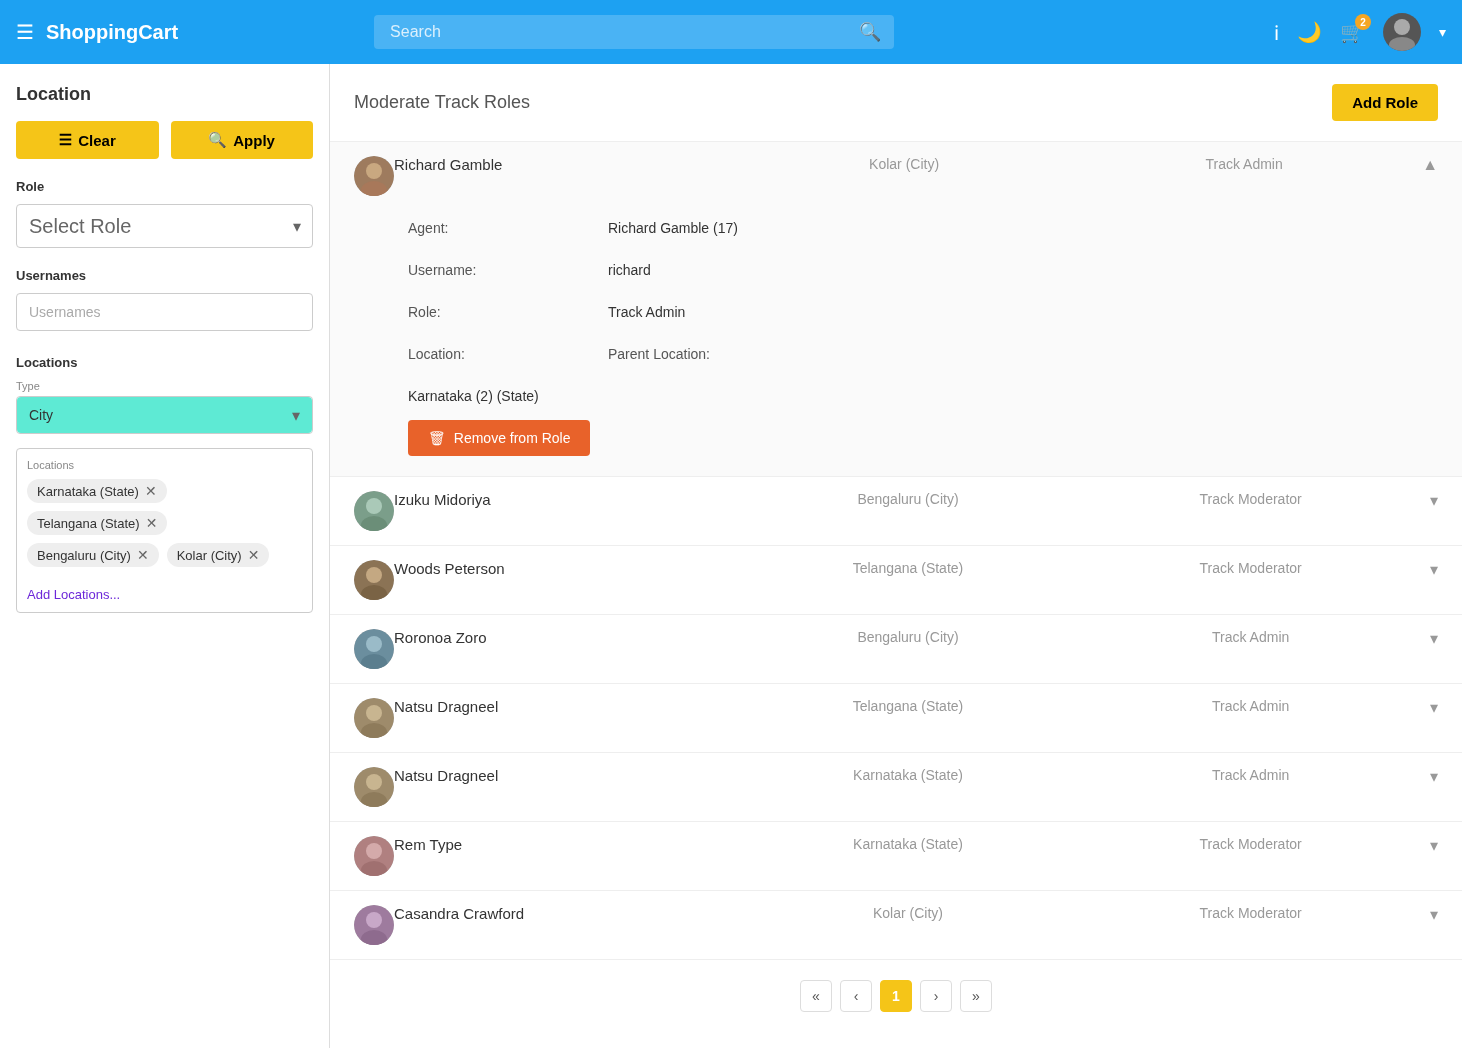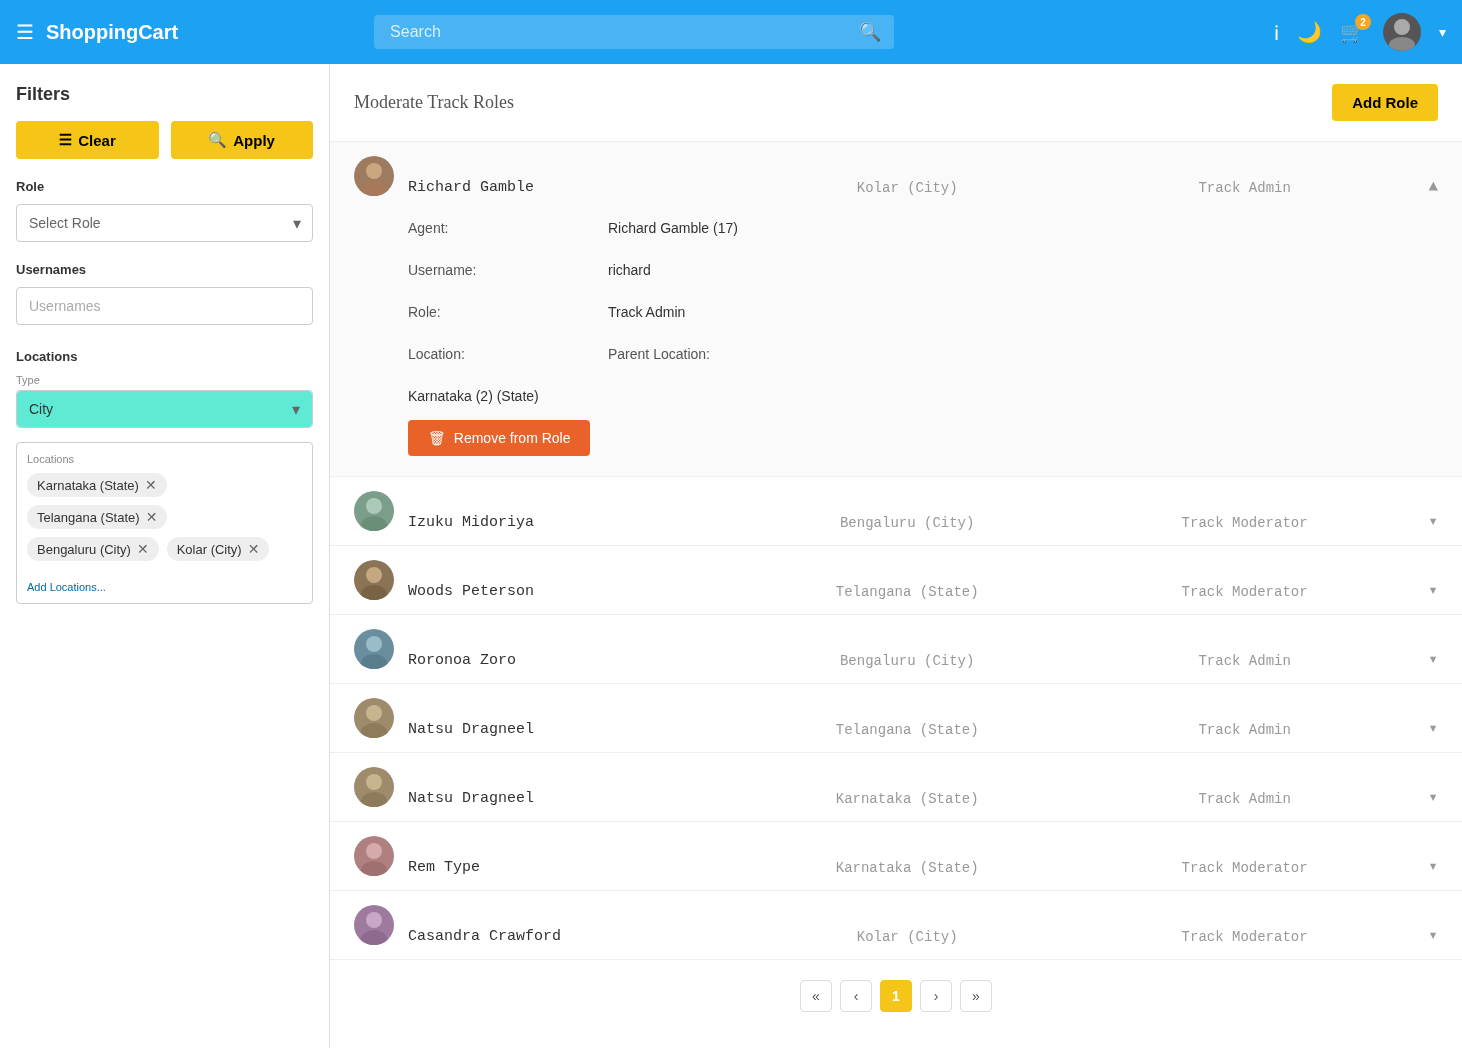--- a/index.html
+++ b/index.html
@@ -128,21 +128,21 @@
     }
     .select-wrapper {
       position: relative;
       margin-bottom: 20px;
     }
     .select-wrapper select {
       width: 100%;
       padding: 10px 32px 10px 12px;
       border: 1px solid #ccc;
       border-radius: 4px;
-      font-size: 14px;
+      font-size: 20px;
       color: #666;
       appearance: none;
       background: white;
       cursor: pointer;
     }
     .select-wrapper .chevron {
       position: absolute;
       right: 12px; top: 50%;
       transform: translateY(-50%);
       pointer-events: none;
@@ -216,65 +216,62 @@
       gap: 6px;
       color: #333;
     }
     .tag-remove {
       cursor: pointer;
       color: #666;
       font-size: 14px;
       display: flex; align-items: center;
     }
     .add-locations {
-      color: #0369a1;
-      font-size: 11px;
+      color: #6d28d9;
+      font-size: 13px;
       margin-top: 20px;
     }
 
     
     .content {
       flex: 1;
       background: white;
       overflow-y: auto;
       padding: 0;
     }
     .content-header {
       display: flex;
       align-items: center;
       justify-content: space-between;
       padding: 20px 24px;
       border-bottom: 1px solid #eee;
     }
     .content-title {
       font-size: 18px;
       color: #555;
-      font-family: Liberation Serif, serif;
     }
     .btn-add-role {
       background: #f5c518;
       border: none;
       border-radius: 4px;
       padding: 10px 20px;
       font-size: 15px;
       font-weight: bold;
       cursor: pointer;
     }
 
     
     .role-row {
       border-bottom: 1px solid #eee;
       cursor: pointer;
     }
     .role-row-header {
       display: flex;
-      align-items: flex-end;
+      align-items: flex-start;
       padding: 14px 24px;
-      gap: 14px;
-      font-family: Liberation Mono, monospace;
     }
     .user-avatar {
       width: 40px; height: 40px;
       border-radius: 50%;
       background: #bbb;
       overflow: hidden;
       display: flex; align-items: center; justify-content: center;
       color: white;
       font-size: 16px;
       flex-shrink: 0;
@@ -384,21 +381,21 @@
           <ellipse cx="19" cy="32" rx="13" ry="8" fill="#888"></ellipse>
         </svg>
     </div>
     <span class="nav-icon" style="color:white;font-size:14px;">▾</span>
   </div>
 </nav>
 
 <div class="main-layout">
 
   <aside class="sidebar">
-    <div class="sidebar-title">Filters</div>
+    <div class="sidebar-title">Location</div>
 
     <div class="filter-buttons">
       <button class="btn-clear">
         <span>☰</span>
         <span>Clear</span>
       </button>
       <button class="btn-apply">
         <span>🔍</span>
         <span>Apply</span>
       </button>

